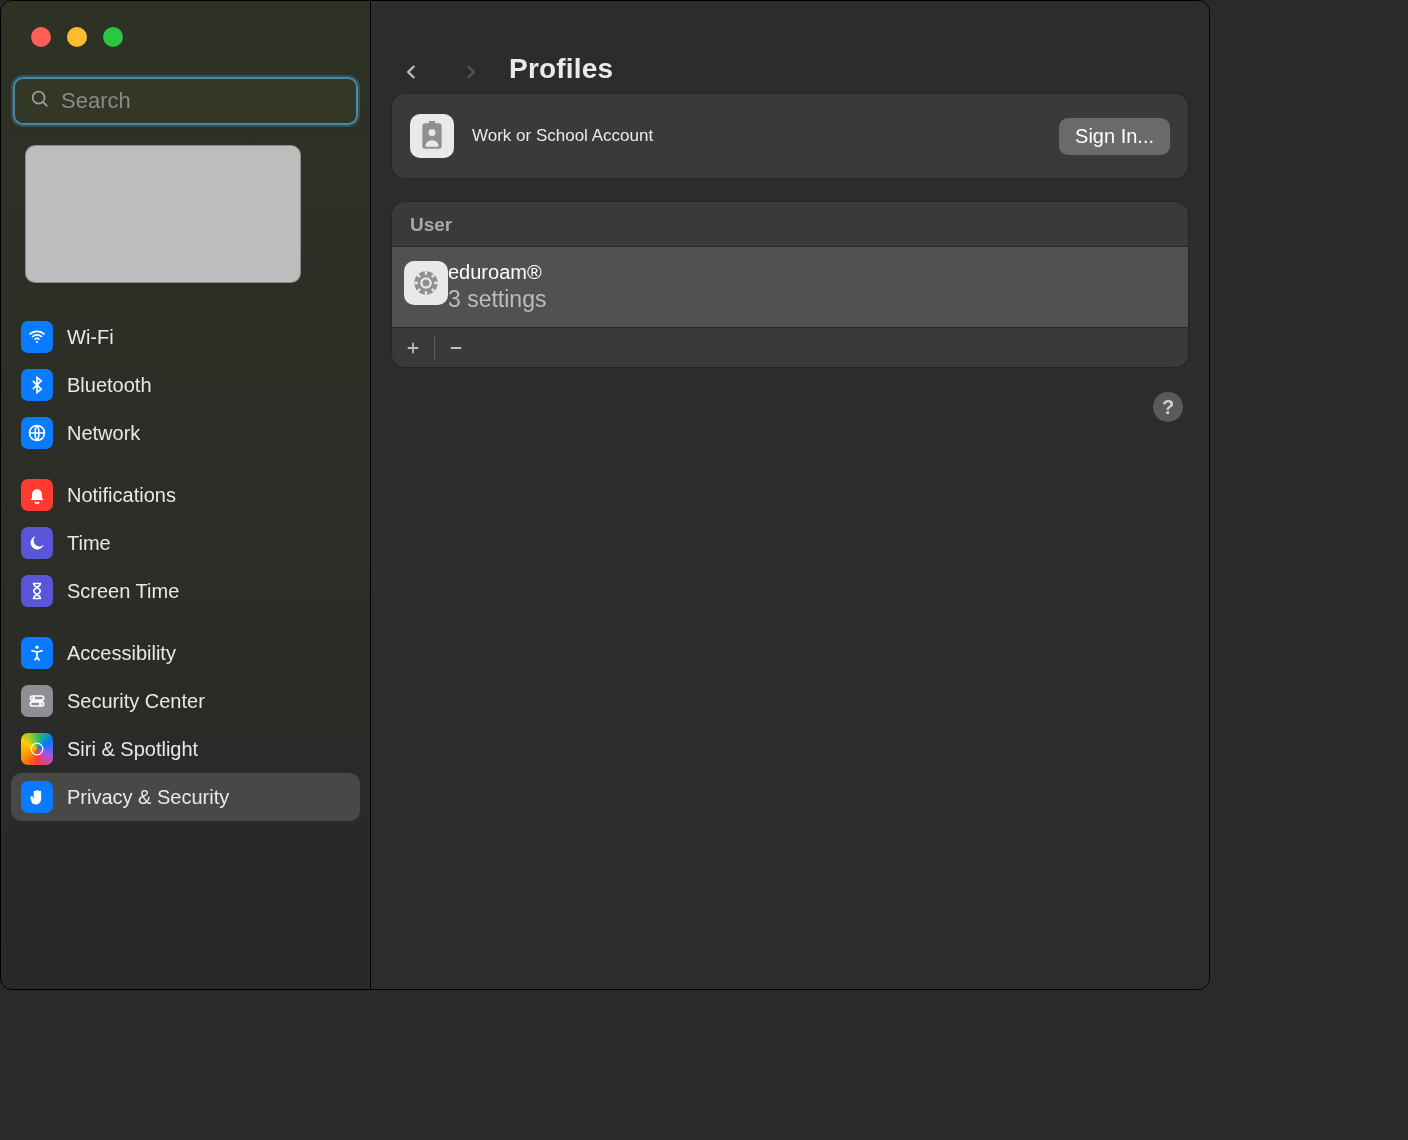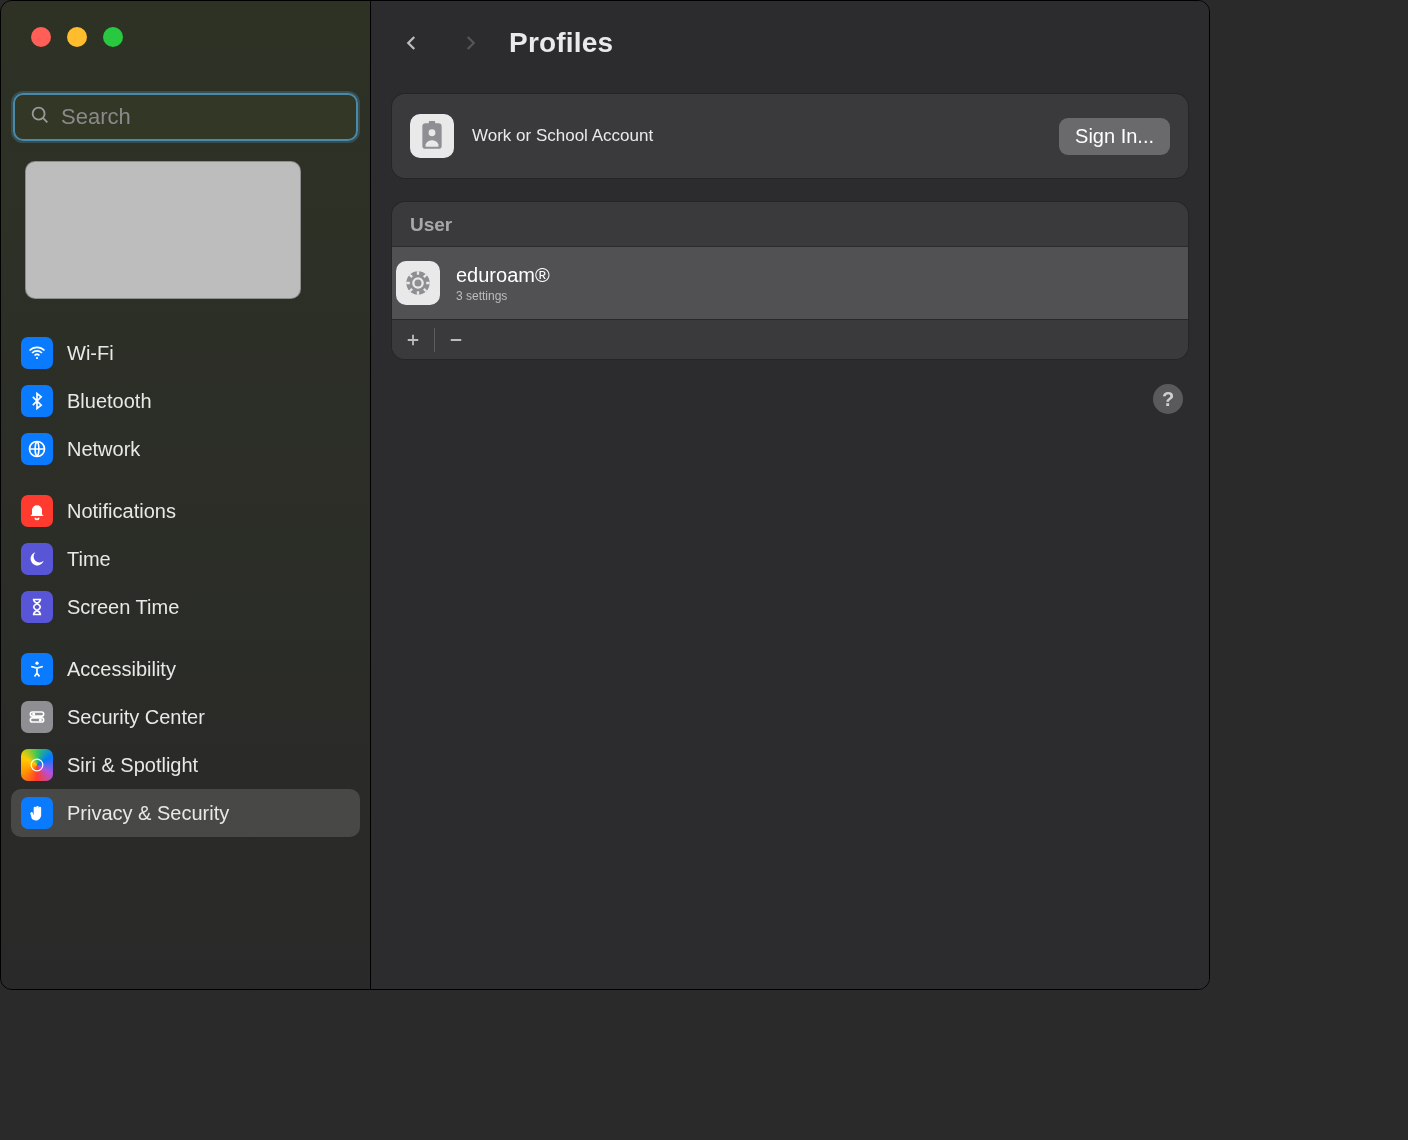--- a/index.html
+++ b/index.html
@@ -46,21 +46,20 @@
   .search {
     display: flex;
     align-items: center;
     gap: 10px;
     height: 48px;
     border-radius: 10px;
     padding: 0 14px;
     background: rgba(60,70,40,0.35);
     border: 2px solid #4a8aa8;
     box-shadow: 0 0 0 2px rgba(74,138,168,0.35);
-    margin-top: 16px;
   }
   .search svg { width: 22px; height: 22px; fill: none; stroke: #9a9a9a; stroke-width: 2; }
   .search input {
     flex: 1;
     background: transparent;
     border: none;
     outline: none;
     color: #e8e8e8;
     font-size: 22px;
   }
@@ -114,21 +113,21 @@
 
   
   .content {
     flex: 1;
     background: #2c2c2e;
     display: flex;
     flex-direction: column;
   }
   .header {
     display: flex;
-    align-items: center;
+    align-items: flex-end;
     gap: 26px;
     height: 84px;
     padding: 0 28px;
   }
   .nav-arrows { display: flex; gap: 32px; align-items: center;}
   .nav-arrow { width: 26px; height: 26px; display:flex;align-items:center;justify-content:center; }
   .nav-arrow svg { width: 18px; height: 30px; stroke-width: 3; fill: none; }
   .nav-arrow.back svg { stroke: #bdbdbd; }
   .nav-arrow.fwd svg { stroke: #555; }
   .page-title { font-size: 28px; font-weight: 700; color: #eaeaea; letter-spacing: .2px; }
@@ -165,34 +164,34 @@
 
   .section-header {
     padding: 12px 18px 10px 18px;
     font-size: 19px;
     font-weight: 600;
     color: #a8a8a8;
     border-bottom: 1px solid rgba(0,0,0,0.25);
   }
 
   .profile-row {
-    display: flex; align-items: center; gap: 16px;
-    padding: 14px 4px;
+    display: flex; align-items: flex-start; gap: 0;
+    padding: 14px 12px;
     background: rgba(255,255,255,0.12);
     cursor: pointer;
   }
   .profile-icon {
     width: 44px; height: 44px; border-radius: 10px;
     background: #e9e9e9;
     display:flex;align-items:center;justify-content:center;
   }
   .profile-icon svg { width: 28px; height: 28px; }
   .profile-meta { display:flex; flex-direction:column; gap:2px; }
   .profile-name { font-size: 20px; color: #fff; }
-  .profile-sub { font-size: 12px; color: #bcbcbc; }
+  .profile-sub { font-size: 23px; color: #bcbcbc; }
 
   .toolbar {
     display:flex; align-items:center; gap:0;
     background: #3a3a3c;
     border-top: 1px solid rgba(0,0,0,0.3);
     height: 40px;
   }
   .tool-btn {
     width: 42px; height: 40px;
     display:flex;align-items:center;justify-content:center;

